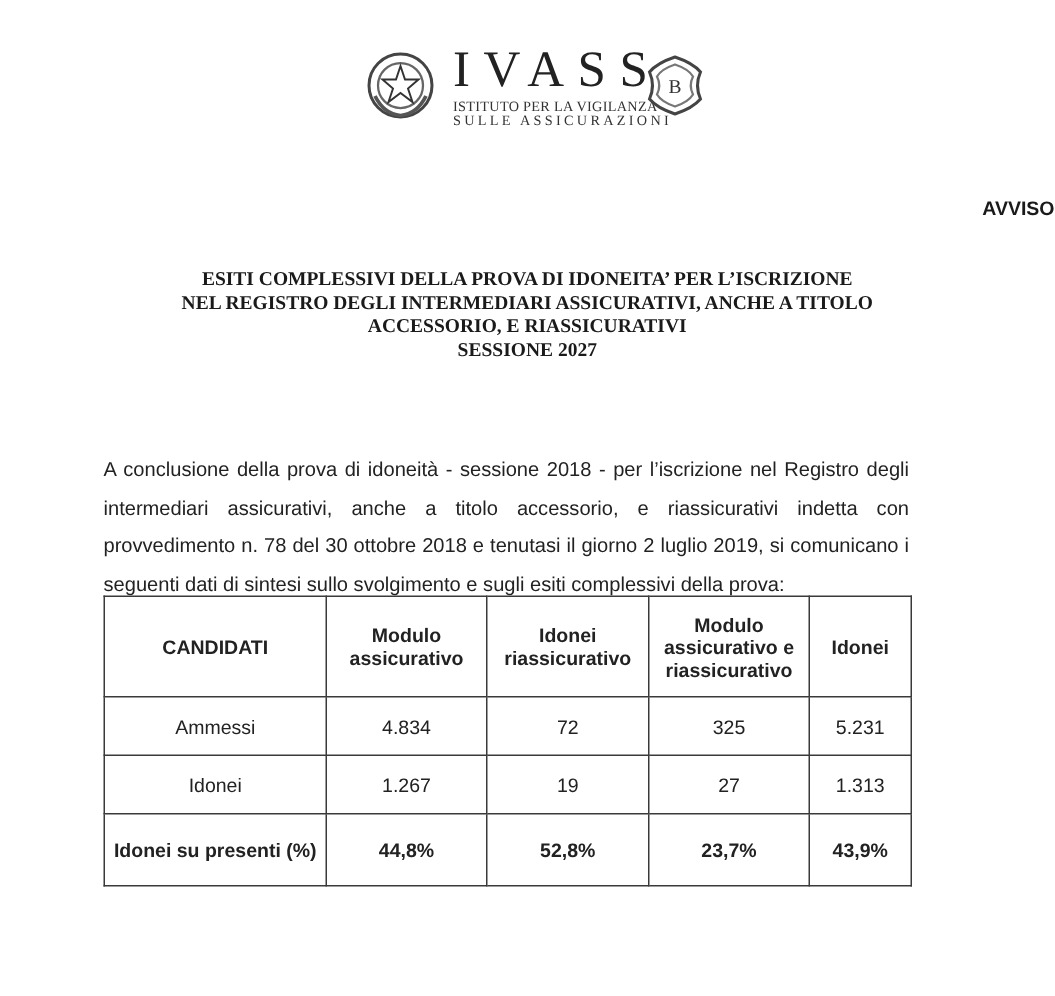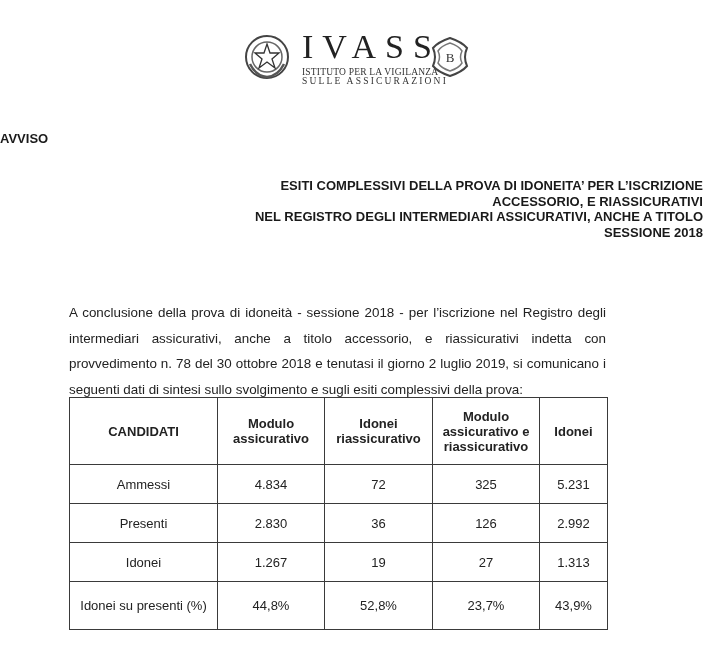--- a/index.html
+++ b/index.html
@@ -8,33 +8,33 @@
   .logo { position:absolute; left:244px; top:32px; width:228px; height:52px; }
   .emblem { position:absolute; left:0; top:2px; width:46px; height:46px; }
   .ivass-word { position:absolute; left:58px; top:-4px; font-family:"Liberation Serif", serif;
                 font-size:34px; letter-spacing:9px; color:#222; line-height:38px; }
   .ivass-sub { position:absolute; left:58px; font-family:"Liberation Serif", serif; font-size:9.5px;
                color:#333; letter-spacing:0.3px; white-space:nowrap; }
   .ivass-sub.l1 { top:19px; letter-spacing:0.2px;margin-top:16px; }
   .ivass-sub.l2 { top:44px; letter-spacing:2.2px; }
   .bdi { position:absolute; left:185px; top:4px; width:42px; height:42px; }
 
-  .avviso { position:absolute; left:0; width:703px; top:131px; text-align:left;
+  .avviso { position:absolute; left:0; width:703px; top:131px; text-align:right;
             font-weight:bold; font-size:13px; }
-  .title { position:absolute; left:0; width:703px; top:178px; text-align:right;
-           font-weight:bold; font-size:13px; line-height:15.5px; }
+  .title { position:absolute; left:0; width:703px; top:178px; text-align:center;
+           font-weight:bold; font-size:13px; line-height:15.5px;font-family:Liberation Serif, serif; }
   .body-text { position:absolute; left:69px; top:264px; width:537px; font-size:13.4px;
                line-height:25.5px; text-align:justify; color:#222;margin-top:36px; }
 
   table.results { position:absolute; left:69px; top:397px; border-collapse:collapse;
                   font-size:13px; color:#222; }
   table.results td, table.results th { border:1.3px solid #3a3a3a; text-align:center; padding:0; }
   table.results th { font-weight:bold; line-height:15px; height:66px; }
   table.results td { height:38px;margin-left:44px; }
-  table.results tr.pct td { font-weight:normal; height:47px; line-height:15px; }
+  table.results tr.pct td { font-weight:bold; height:47px; line-height:15px; }
   table.results th.cand { text-align:center; }
 </style>
 </head>
 <body>
 
 <div class="logo">
   <svg class="emblem" viewBox="0 0 46 46">
     <circle cx="23" cy="23" r="21" fill="none" stroke="#444" stroke-width="2"></circle>
     <circle cx="23" cy="23" r="15" fill="none" stroke="#666" stroke-width="1.5"></circle>
     <polygon points="23,10 26,19 35,19 28,25 31,34 23,28 15,34 18,25 11,19 20,19" fill="#fff" stroke="#333" stroke-width="1.3"></polygon>
@@ -47,23 +47,23 @@
     <path d="M21 2 Q33 6 38 12 Q34 21 38 30 Q33 36 21 40 Q9 36 4 30 Q8 21 4 12 Q9 6 21 2 Z" fill="none" stroke="#444" stroke-width="2"></path>
     <path d="M21 7 Q30 10 33 15 Q30 21 33 27 Q30 32 21 35 Q12 32 9 27 Q12 21 9 15 Q12 10 21 7 Z" fill="none" stroke="#777" stroke-width="1.5"></path>
     <text x="21" y="26" text-anchor="middle" font-family="Liberation Serif, serif" font-size="13" fill="#333">B</text>
   </svg>
 </div>
 
 <div class="avviso">AVVISO</div>
 
 <div class="title">
   <div>ESITI COMPLESSIVI DELLA PROVA DI IDONEITA’ PER L’ISCRIZIONE</div>
+  <div>NEL REGISTRO DEGLI INTERMEDIARI ASSICURATIVI, ANCHE A TITOLO</div>
   <div>ACCESSORIO, E RIASSICURATIVI</div>
-  <div>NEL REGISTRO DEGLI INTERMEDIARI ASSICURATIVI, ANCHE A TITOLO</div>
-  <div>SESSIONE 2018</div>
+  <div>SESSIONE 2027</div>
 </div>
 
 <div class="body-text">A conclusione della prova di idoneità - sessione 2018 - per l’iscrizione nel Registro degli intermediari assicurativi, anche a titolo accessorio, e riassicurativi indetta con provvedimento n. 78 del 30 ottobre 2018 e tenutasi il giorno 2 luglio 2019, si comunicano i seguenti dati di sintesi sullo svolgimento e sugli esiti complessivi della prova:</div>
 
 <table class="results">
   <tbody>
       <tr>
     <th class="cand" style="width:147px">CANDIDATI</th>
     <th style="width:106px">Modulo assicurativo</th>
     <th style="width:107px">Idonei riassicurativo</th>
@@ -71,27 +71,20 @@
     <th style="width:67px">Idonei</th>
   </tr>
   <tr>
     <td>Ammessi</td>
     <td>4.834</td>
     <td>72</td>
     <td>325</td>
     <td>5.231</td>
   </tr>
   <tr>
-    <td>Presenti</td>
-    <td>2.830</td>
-    <td>36</td>
-    <td>126</td>
-    <td>2.992</td>
-  </tr>
-  <tr>
     <td>Idonei</td>
     <td>1.267</td>
     <td>19</td>
     <td>27</td>
     <td>1.313</td>
   </tr>
   <tr class="pct">
     <td>Idonei su presenti (%)</td>
     <td>44,8%</td>
     <td>52,8%</td>

